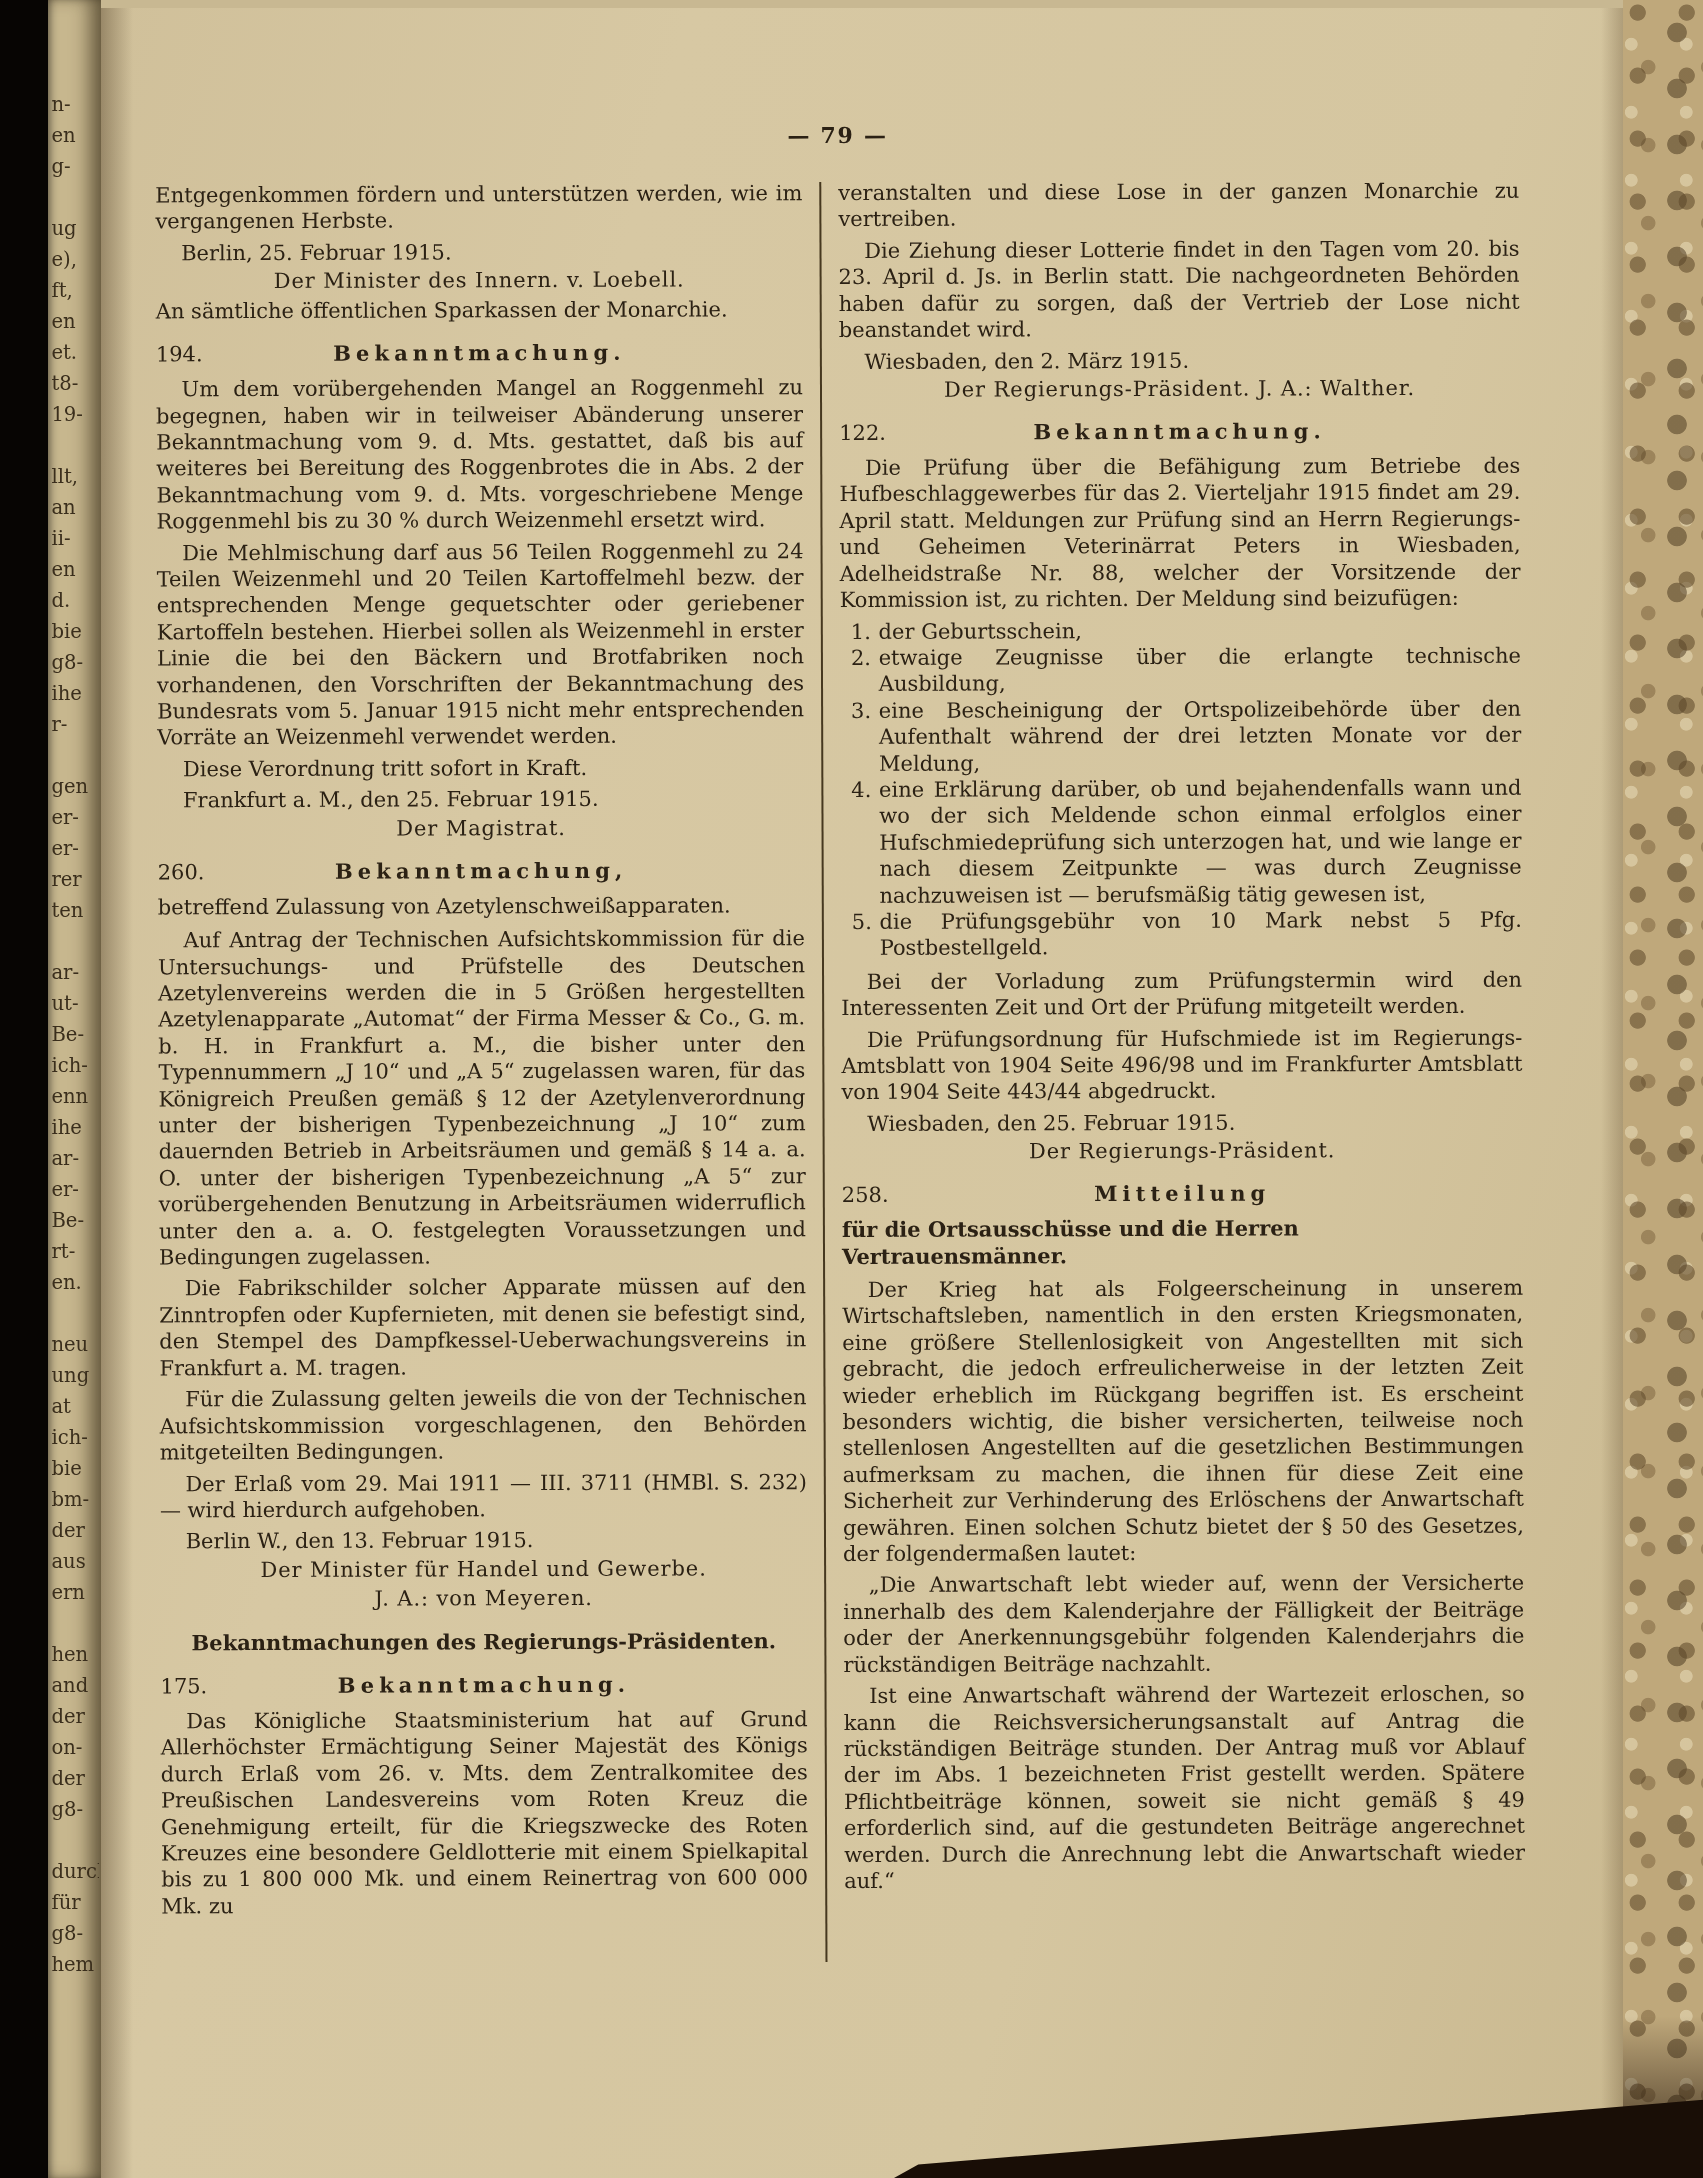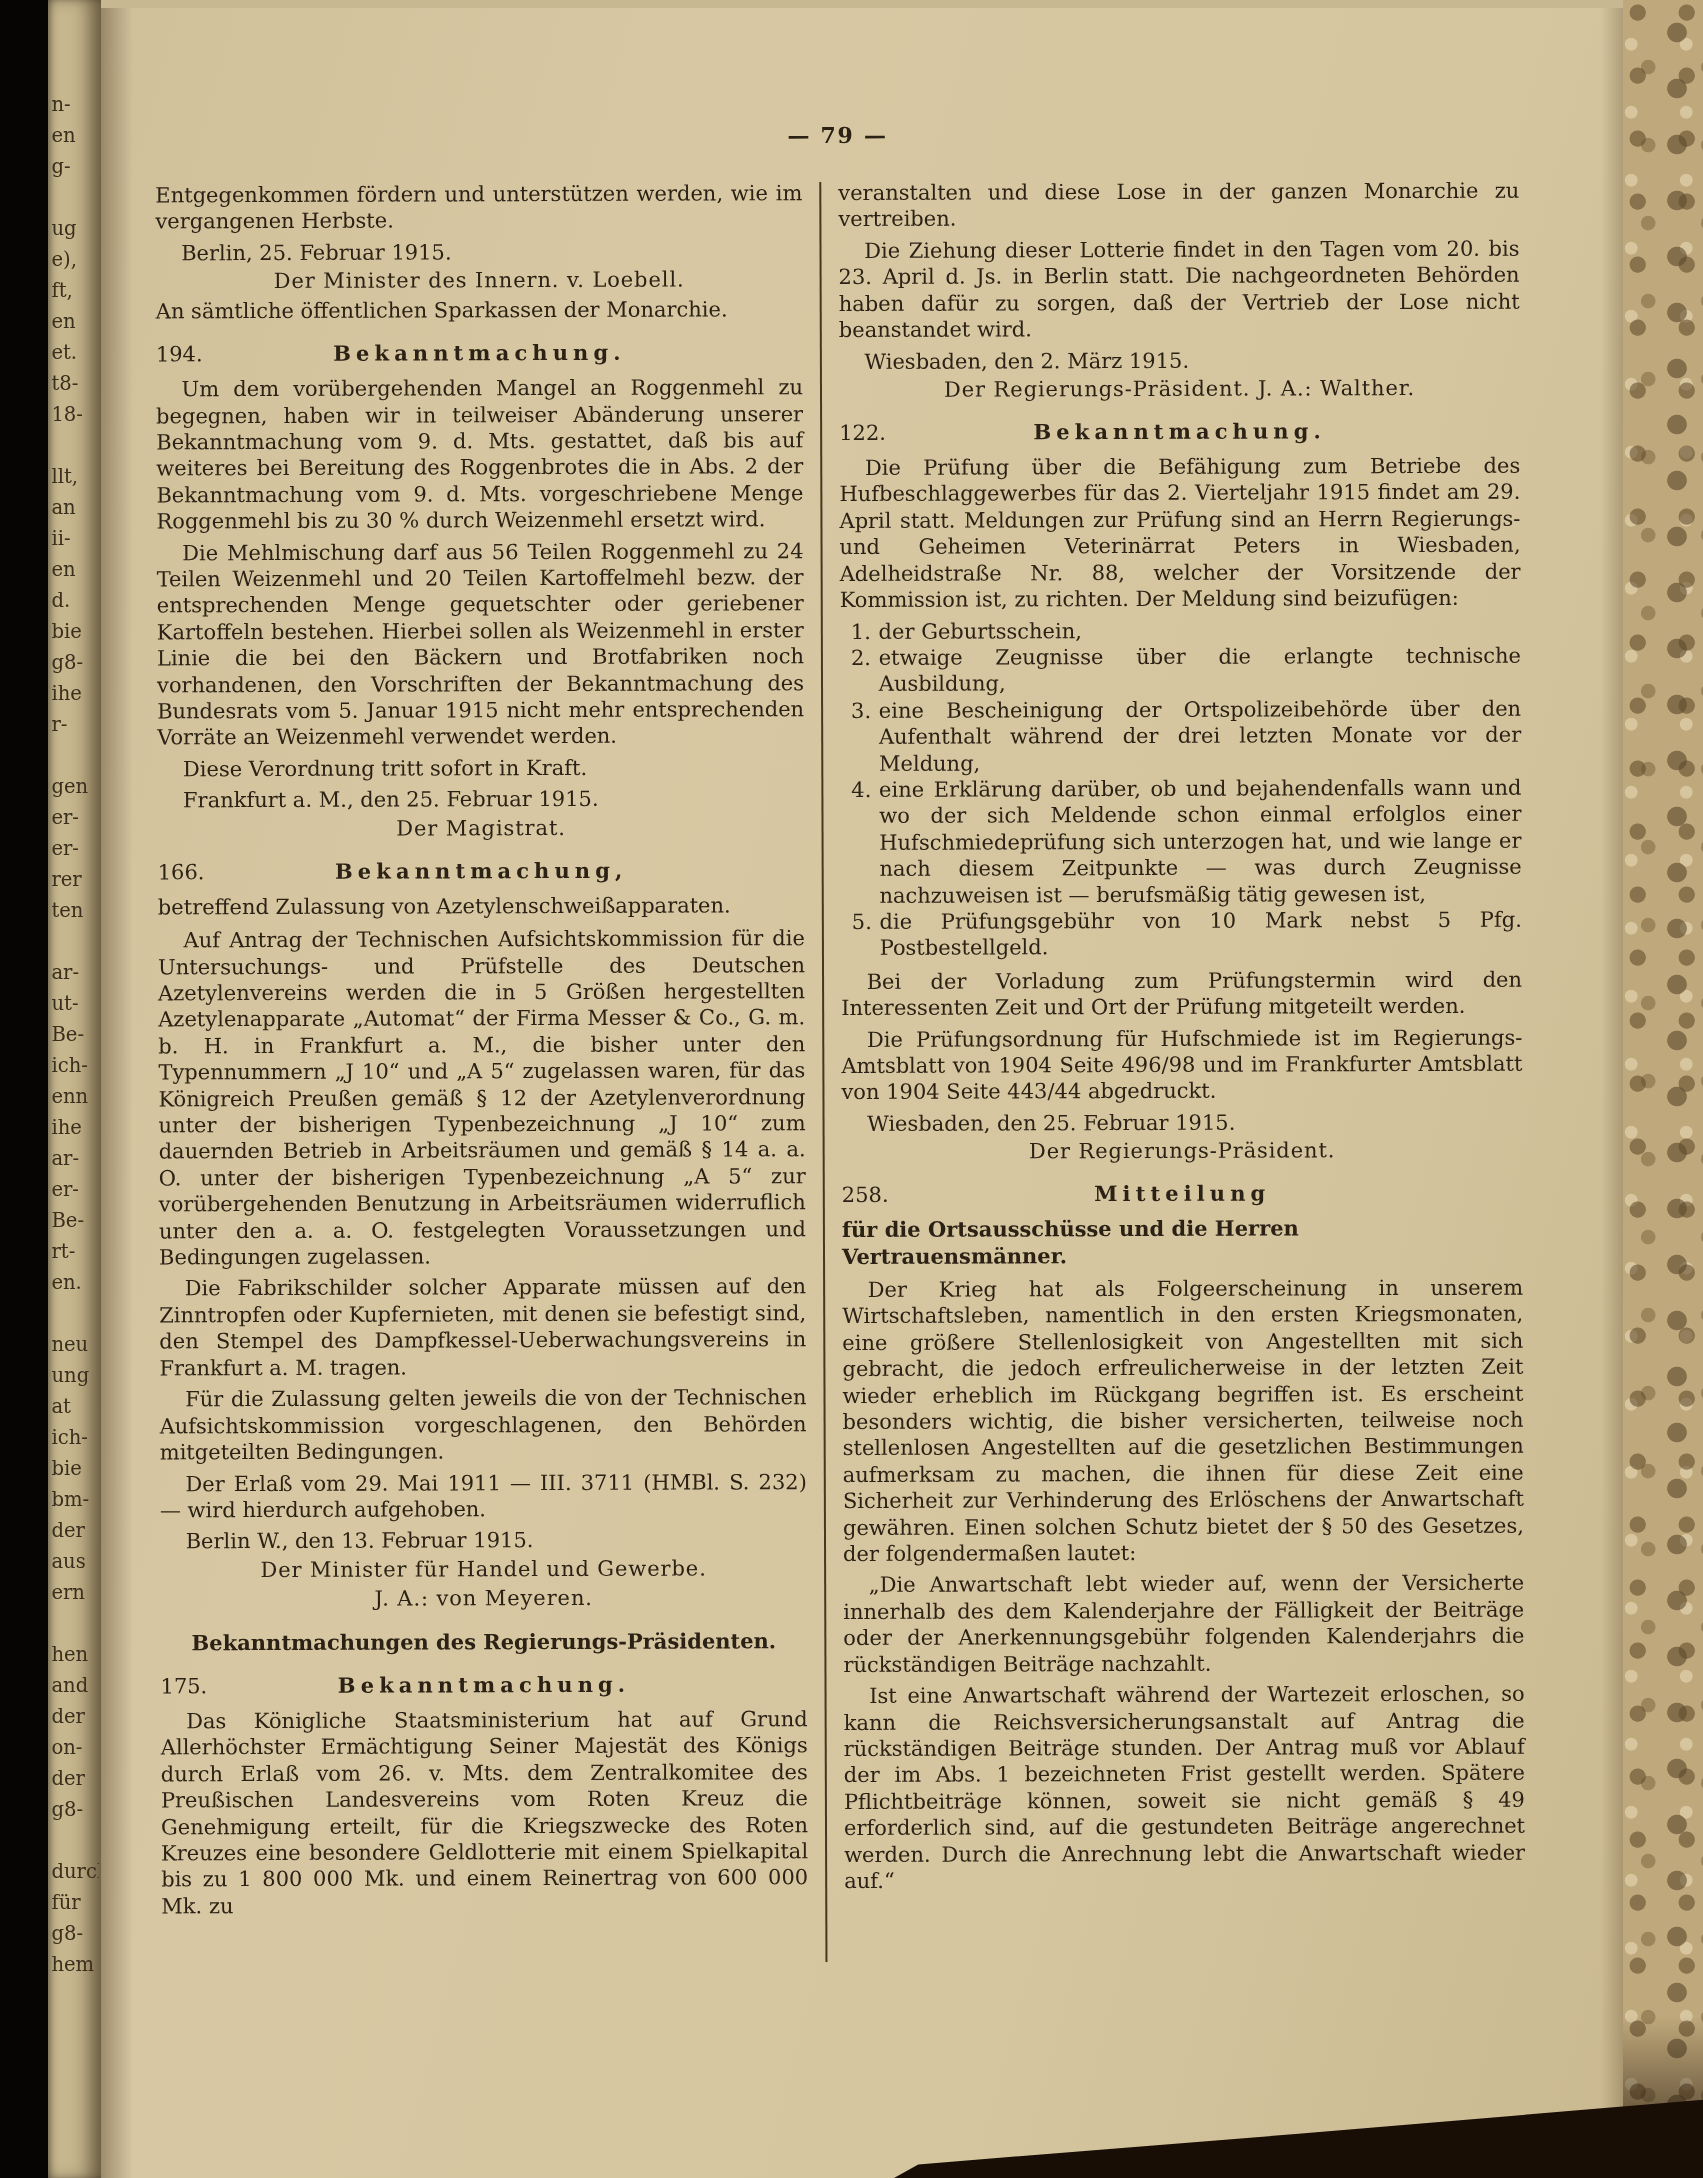--- a/index.html
+++ b/index.html
@@ -71,21 +71,21 @@
       <div class="edge-fragment">n-</div>
       <div class="edge-fragment">en</div>
       <div class="edge-fragment">g-</div>
       <div class="edge-fragment"></div>
       <div class="edge-fragment">ug</div>
       <div class="edge-fragment">e),</div>
       <div class="edge-fragment">ft,</div>
       <div class="edge-fragment">en</div>
       <div class="edge-fragment">et.</div>
       <div class="edge-fragment">t8-</div>
-      <div class="edge-fragment">18-</div>
+      <div class="edge-fragment">19-</div>
       <div class="edge-fragment"></div>
       <div class="edge-fragment">llt,</div>
       <div class="edge-fragment">an</div>
       <div class="edge-fragment">ii-</div>
       <div class="edge-fragment">en</div>
       <div class="edge-fragment">d.</div>
       <div class="edge-fragment">bie</div>
       <div class="edge-fragment">g8-</div>
       <div class="edge-fragment">ihe</div>
       <div class="edge-fragment">r-</div>
@@ -140,21 +140,21 @@
           <p class="flush">Entgegenkommen fördern und unterstützen werden, wie im vergangenen Herbste.</p>
           <p class="dateline">Berlin, 25. Februar 1915.</p>
           <p class="signature">Der Minister des Innern.  v. Loebell.</p>
           <p class="flush">An sämtliche öffentlichen Sparkassen der Monarchie.</p>
           <div class="section-head"><span class="section-num">194.</span><span class="section-title">Bekanntmachung.</span></div>
           <p class="para">Um dem vorübergehenden Mangel an Roggenmehl zu begegnen, haben wir in teilweiser Abänderung unserer Bekanntmachung vom 9. d. Mts. gestattet, daß bis auf weiteres bei Bereitung des Roggenbrotes die in Abs. 2 der Bekanntmachung vom 9. d. Mts. vorgeschriebene Menge Roggenmehl bis zu 30 % durch Weizenmehl ersetzt wird.</p>
           <p class="para">Die Mehlmischung darf aus 56 Teilen Roggenmehl zu 24 Teilen Weizenmehl und 20 Teilen Kartoffelmehl bezw. der entsprechenden Menge gequetschter oder geriebener Kartoffeln bestehen. Hierbei sollen als Weizenmehl in erster Linie die bei den Bäckern und Brotfabriken noch vorhandenen, den Vorschriften der Bekanntmachung des Bundesrats vom 5. Januar 1915 nicht mehr entsprechenden Vorräte an Weizenmehl verwendet werden.</p>
           <p class="para">Diese Verordnung tritt sofort in Kraft.</p>
           <p class="dateline">Frankfurt a. M., den 25. Februar 1915.</p>
           <p class="signature">Der Magistrat.</p>
-          <div class="section-head"><span class="section-num">166.</span><span class="section-title">Bekanntmachung,</span></div>
+          <div class="section-head"><span class="section-num">260.</span><span class="section-title">Bekanntmachung,</span></div>
           <p class="subtitle">betreffend Zulassung von Azetylenschweißapparaten.</p>
           <p class="para">Auf Antrag der Technischen Aufsichtskommission für die Untersuchungs- und Prüfstelle des Deutschen Azetylenvereins werden die in 5 Größen hergestellten Azetylenapparate „Automat“ der Firma Messer &amp; Co., G. m. b. H. in Frankfurt a. M., die bisher unter den Typennummern „J 10“ und „A 5“ zugelassen waren, für das Königreich Preußen gemäß § 12 der Azetylenverordnung unter der bisherigen Typenbezeichnung „J 10“ zum dauernden Betrieb in Arbeitsräumen und gemäß § 14 a. a. O. unter der bisherigen Typenbezeichnung „A 5“ zur vorübergehenden Benutzung in Arbeitsräumen widerruflich unter den a. a. O. festgelegten Voraussetzungen und Bedingungen zugelassen.</p>
           <p class="para">Die Fabrikschilder solcher Apparate müssen auf den Zinntropfen oder Kupfernieten, mit denen sie befestigt sind, den Stempel des Dampfkessel-Ueberwachungsvereins in Frankfurt a. M. tragen.</p>
           <p class="para">Für die Zulassung gelten jeweils die von der Technischen Aufsichtskommission vorgeschlagenen, den Behörden mitgeteilten Bedingungen.</p>
           <p class="para">Der Erlaß vom 29. Mai 1911 — III. 3711 (HMBl. S. 232) — wird hierdurch aufgehoben.</p>
           <p class="dateline">Berlin W., den 13. Februar 1915.</p>
           <p class="signature">Der Minister für Handel und Gewerbe.</p>
           <p class="signature">J. A.: von Meyeren.</p>
           <p class="group-head">Bekanntmachungen des Regierungs-Präsidenten.</p>
           <div class="section-head"><span class="section-num">175.</span><span class="section-title">Bekanntmachung.</span></div>

